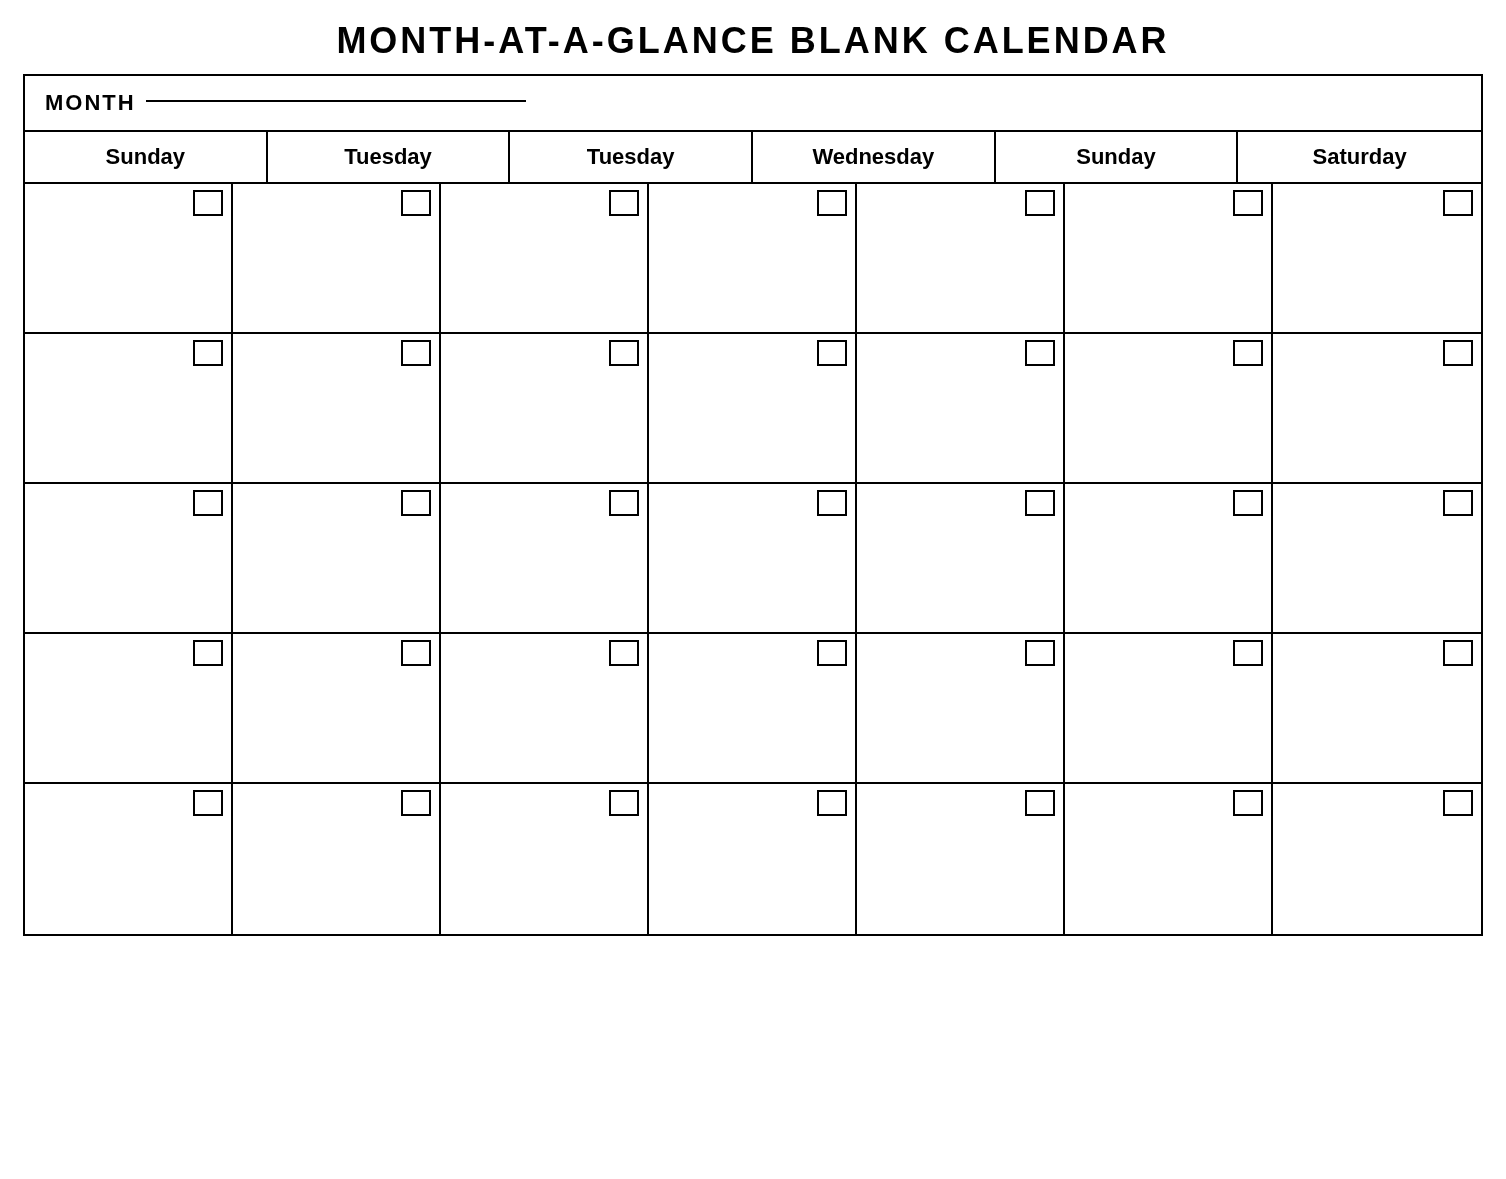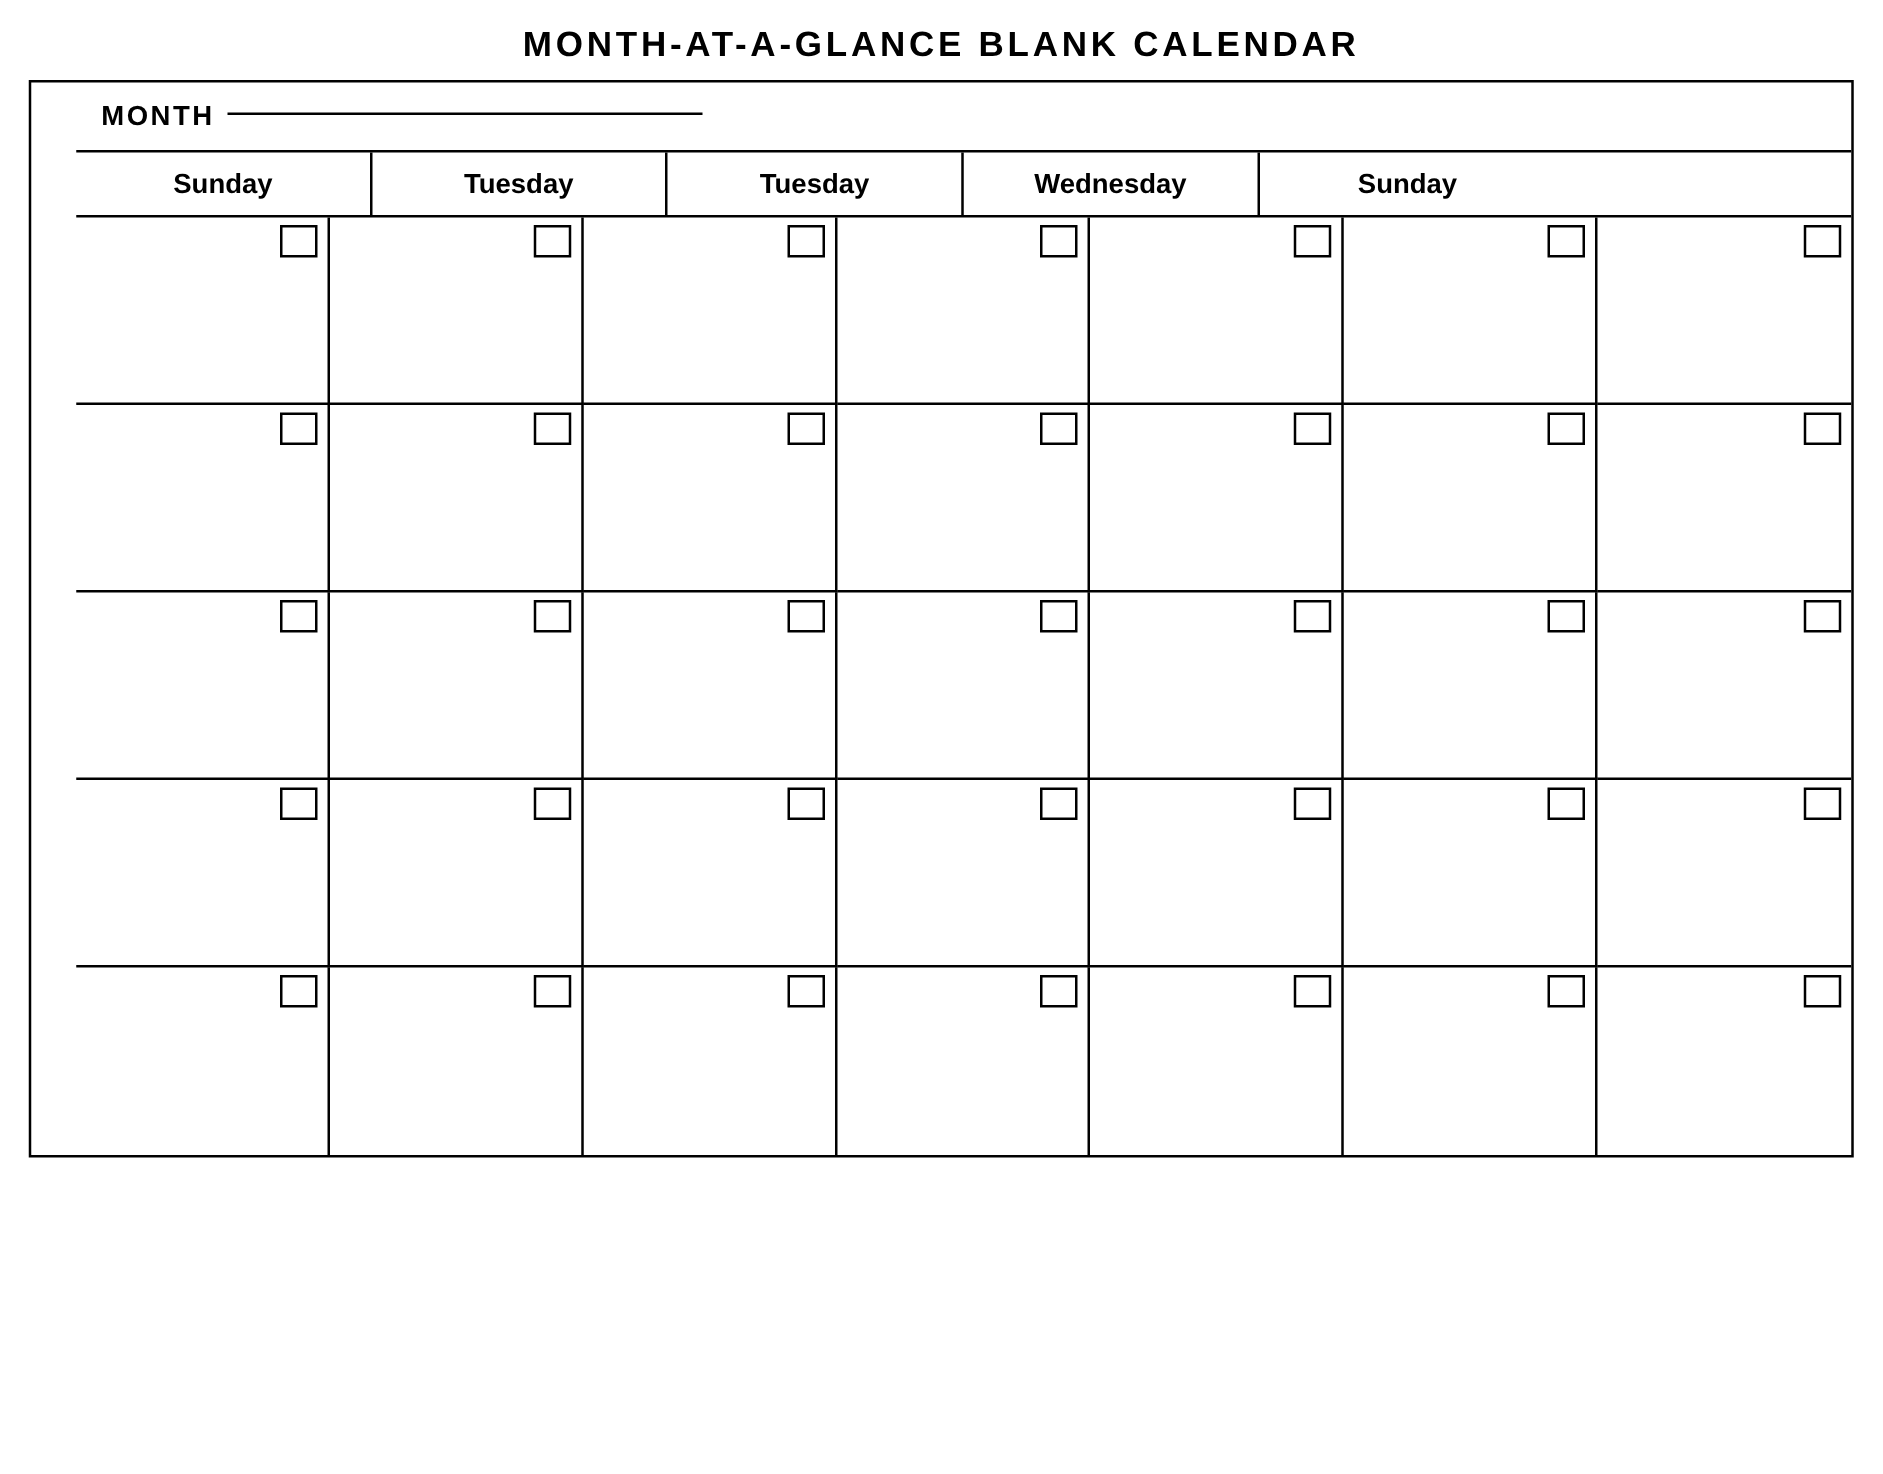--- a/index.html
+++ b/index.html
@@ -17,32 +17,31 @@
       font-family: Arial, sans-serif;
     }
 
     .page {
       width: 1460px;
       background: #ffffff;
     }
 
     .title {
       text-align: center;
-      font-size: 28px;
+      font-size: 36px;
       font-weight: 900;
       letter-spacing: 3px;
       margin-bottom: 12px;
       text-transform: uppercase;
       font-family: Arial Black, Arial, sans-serif;
     }
 
     .calendar-container {
       border: 2px solid #000;
       width: 100%;
-      padding-left: 36px;
     }
 
     .month-row {
       border-bottom: 2px solid #000;
       padding: 14px 20px;
       display: flex;
       align-items: center;
     }
 
     .month-label {
@@ -118,20 +117,21 @@
     <div class="month-row">
       <span class="month-label">MONTH</span>
       <span class="month-line"></span>
     </div>
     <div class="days-header">
       <div class="day-header">Sunday</div>
       <div class="day-header">Tuesday</div>
       <div class="day-header">Tuesday</div>
       <div class="day-header">Wednesday</div>
       <div class="day-header">Sunday</div>
+      <div class="day-header">Saturday</div>
     </div>
     <div class="calendar-grid">
 
       <div class="calendar-cell">
           <div class="date-box"></div>
         </div>
       <div class="calendar-cell">
           <div class="date-box"></div>
         </div>
       <div class="calendar-cell">

